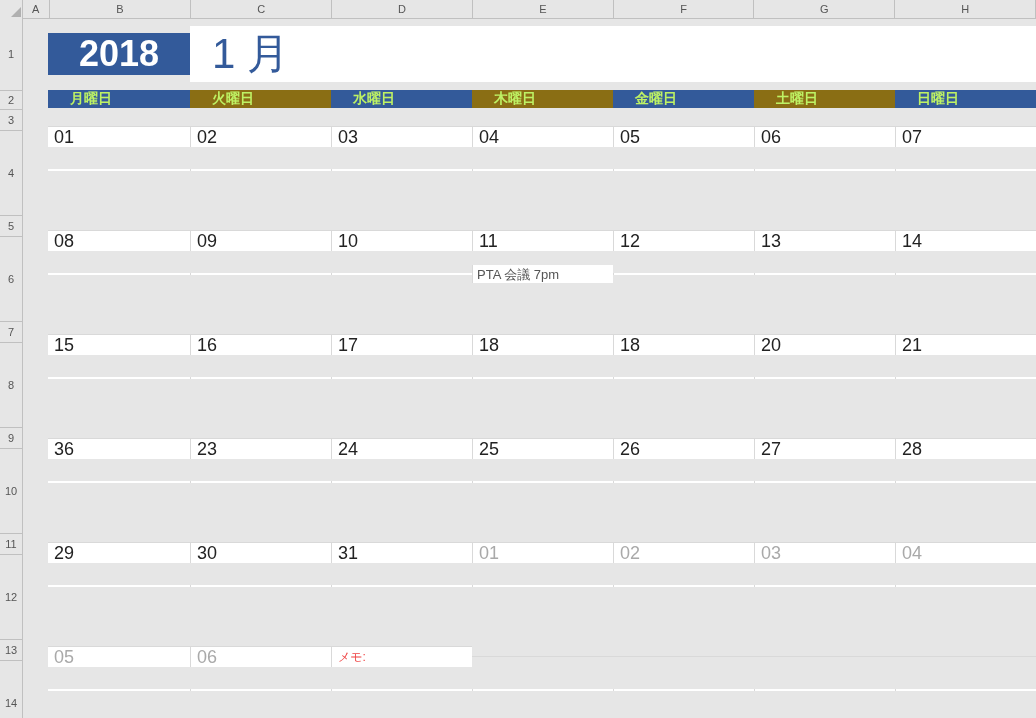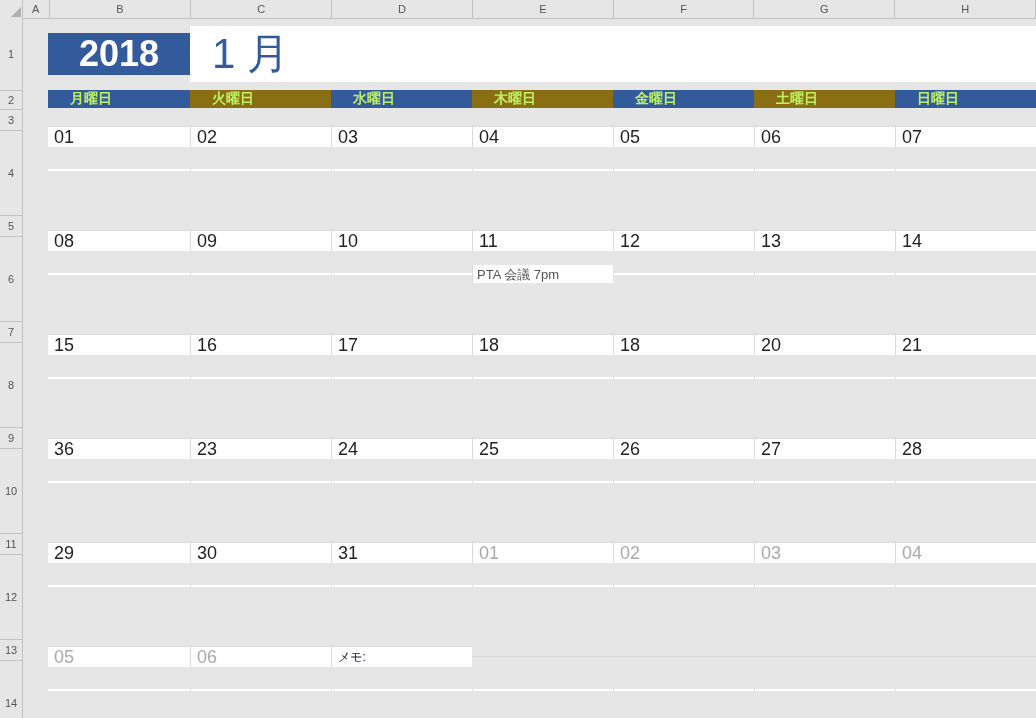--- a/index.html
+++ b/index.html
@@ -149,21 +149,21 @@
   .bodycell {
     background: #fff;
     border-left: 1px solid #d9d9d9;
     font-size: 13px;
     color: #555;
     padding: 2px 4px 0 4px;
     line-height: 16px;
   }
   .bodycell.first { border-left: none; }
   .faded { color: #a9a9a9; }
-  .memo { font-size: 12px; color:#0f172a; }
+  .memo { font-size: 12px; color:#ef4444; }
 
   .blankA { background:#e6e6e6; }
 </style>
 </head>
 <body>
 
 <div class="sheet">
 
   <div class="col-headers">
     <div class="corner">

